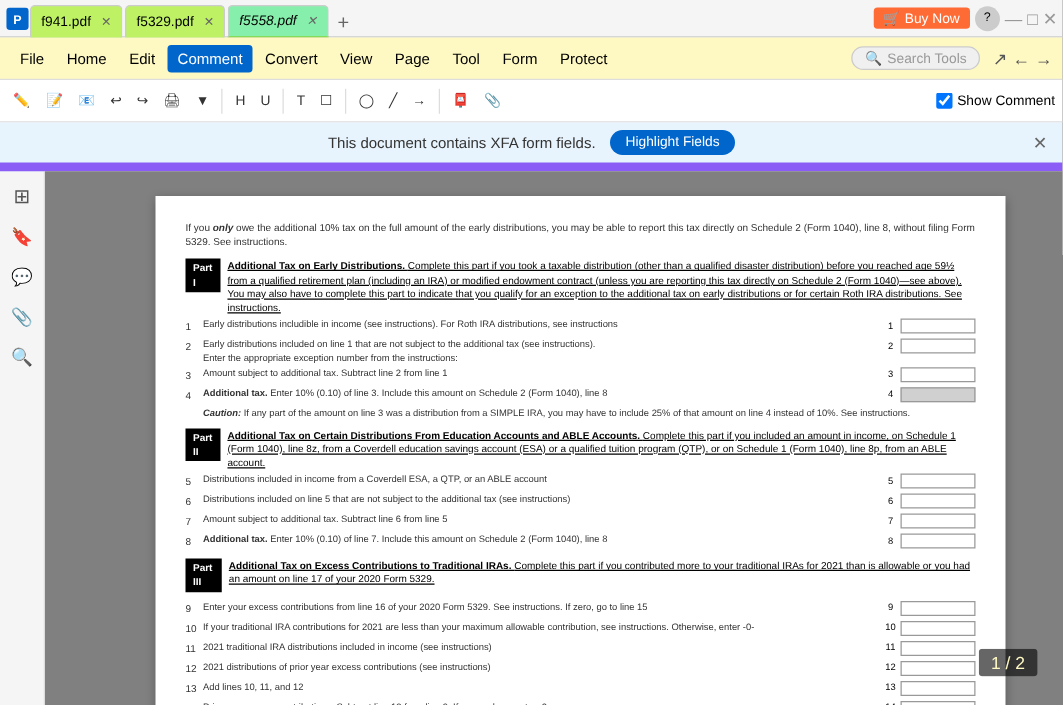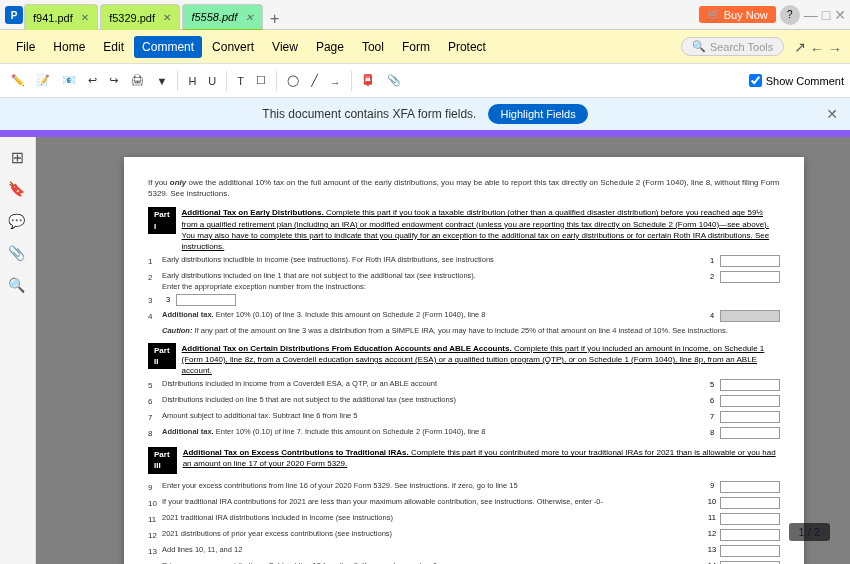--- a/index.html
+++ b/index.html
@@ -227,20 +227,21 @@
           <div class="form-row">
             <div class="row-num">2</div>
             <div class="row-text">Early distributions included on line 1 that are not subject to the additional tax (see instructions).<br>Enter the appropriate exception number from the instructions:</div>
             <div class="row-boxes">
                 <span class="line-num-box">2</span>
                 <div class="input-box"></div>
               </div>
           </div>
           <div class="form-row">
             <div class="row-num">3</div>
+            <div class="row-text">Amount subject to additional tax. Subtract line 2 from line 1</div>
             <div class="row-boxes">
                 <span class="line-num-box">3</span>
                 <div class="input-box"></div>
               </div>
           </div>
           <div class="form-row">
             <div class="row-num">4</div>
             <div class="row-text"><strong>Additional tax.</strong> Enter 10% (0.10) of line 3. Include this amount on Schedule 2 (Form 1040), line 8</div>
             <div class="row-boxes">
                 <span class="line-num-box">4</span>
@@ -351,15 +352,15 @@
                 <span class="line-num-box">14</span>
                 <div class="input-box"></div>
               </div>
           </div>
 
         </div>
 
       </div>
     </div>
 
-    <div style="position:absolute;bottom:30px;right:20px;background:rgba(0,0,0,0.6);color:#0f172a;padding:3px 10px;border-radius:3px;font-size:11px;">1 / 2</div>
+    <div style="position:absolute;bottom:30px;right:20px;background:rgba(0,0,0,0.6);color:#fef9c3;padding:3px 10px;border-radius:3px;font-size:14px;">1 / 2</div>
   </div>
 </div>
 
 </body></html>

